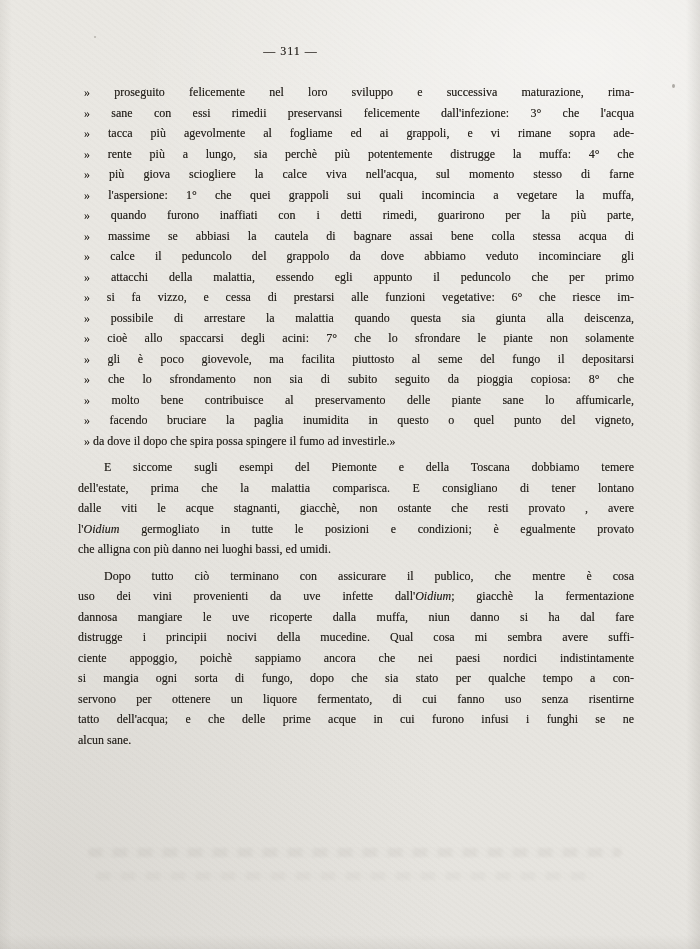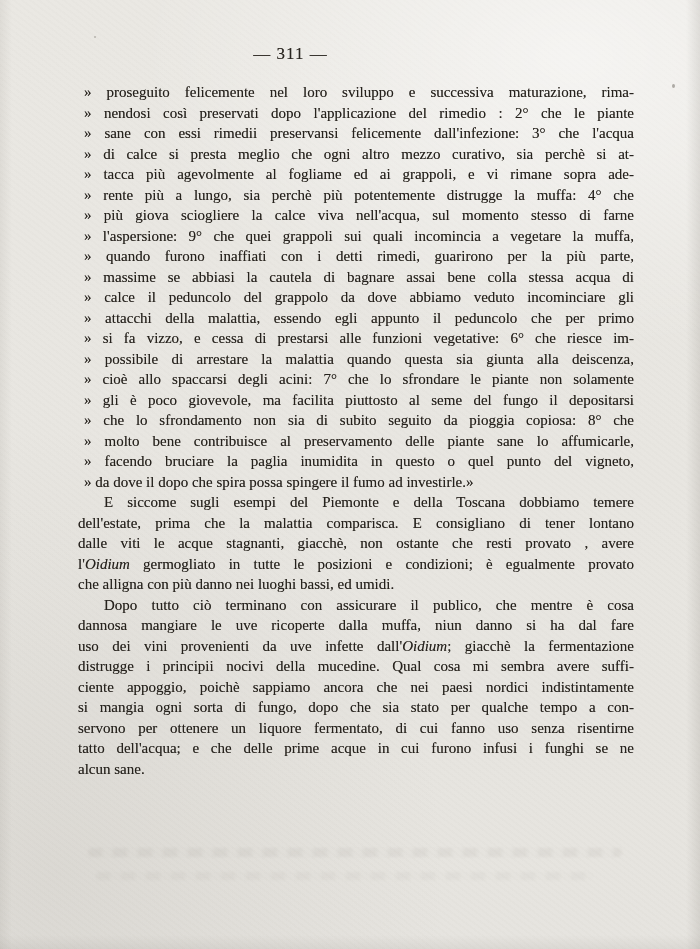--- a/index.html
+++ b/index.html
@@ -14,33 +14,33 @@
       linear-gradient(270deg, rgba(120,114,106,0.16), rgba(120,114,106,0.0) 14px),
       linear-gradient(90deg, rgba(120,114,106,0.10), rgba(120,114,106,0.0) 12px),
       linear-gradient(0deg, rgba(120,114,106,0.10), rgba(120,114,106,0.0) 14px),
       radial-gradient(ellipse 620px 420px at 82% 6%, rgba(255,255,255,0.55), rgba(255,255,255,0) 70%),
       radial-gradient(ellipse 560px 640px at 8% 92%, rgba(118,112,102,0.10), rgba(118,112,102,0) 70%),
       repeating-linear-gradient(37deg, rgba(90,85,75,0.015) 0 2px, rgba(255,255,255,0.015) 2px 5px),
       linear-gradient(#eae8e3, #e6e4df);
   }
   .page-number {
     position: absolute; top: 44px; left: 0; width: 581px;
-    text-align: center; font-size: 17px; color: #2a2621;
+    text-align: center; font-size: 12px; color: #2a2621;
     letter-spacing: 1px;
     text-shadow: 0 0 0.4px rgba(40,35,30,0.55);
   }
   .text-block {
     position: absolute; top: 82px; left: 78px; width: 556px;
-    font-size: 15px; line-height: 20.5px; color: #26221d;
+    font-size: 12px; line-height: 20.5px; color: #26221d;
     text-shadow: 0 0 0.4px rgba(40,35,30,0.5);
   }
   .quote { padding-left: 6px; }
   .line { text-align: justify; text-align-last: justify; white-space: normal; }
   .line.last { text-align-last: left; }
-  .line.first { padding-left: 26px; }
+  .line.first { padding-left: 26px; margin-top: 6px; }
   .line i { font-style: italic; margin-top: 23px; }
   .bleed {
     position: absolute; border-radius: 5px; opacity: 0.5;
     background: repeating-linear-gradient(90deg, rgba(110,104,96,0.14) 0 14px, rgba(110,104,96,0.02) 14px 25px);
     filter: blur(1.6px);
   }
   .bleed-a { top: 848px; left: 88px; width: 534px; height: 9px; }
   .bleed-b { top: 872px; left: 96px; width: 498px; height: 8px; opacity: 0.35; }
   .speck { position: absolute; border-radius: 50%; background: rgba(70,64,56,0.4); }
   .speck-a { top: 84px; left: 672px; width: 3px; height: 4px; }
@@ -48,27 +48,25 @@
 </style>
 </head>
 <body>
 
 <div class="page">
   <div class="page-number">— 311 —</div>
 
   <div class="text-block">
     <div class="quote" id="quote-block">
         <div class="line">» proseguito felicemente nel loro sviluppo e successiva maturazione, rima-</div>
-        <div class="line">» nendosi così preservati dopo l'applicazione del rimedio : 2° che le piante</div>
         <div class="line">» sane con essi rimedii preservansi felicemente dall'infezione: 3° che l'acqua</div>
-        <div class="line">» di calce si presta meglio che ogni altro mezzo curativo, sia perchè si at-</div>
         <div class="line">» tacca più agevolmente al fogliame ed ai grappoli, e vi rimane sopra ade-</div>
         <div class="line">» rente più a lungo, sia perchè più potentemente distrugge la muffa: 4° che</div>
         <div class="line">» più giova sciogliere la calce viva nell'acqua, sul momento stesso di farne</div>
-        <div class="line">» l'aspersione: 9° che quei grappoli sui quali incomincia a vegetare la muffa,</div>
+        <div class="line">» l'aspersione: 1° che quei grappoli sui quali incomincia a vegetare la muffa,</div>
         <div class="line">» quando furono inaffiati con i detti rimedi, guarirono per la più parte,</div>
         <div class="line">» massime se abbiasi la cautela di bagnare assai bene colla stessa acqua di</div>
         <div class="line">» calce il peduncolo del grappolo da dove abbiamo veduto incominciare gli</div>
         <div class="line">» attacchi della malattia, essendo egli appunto il peduncolo che per primo</div>
         <div class="line">» si fa vizzo, e cessa di prestarsi alle funzioni vegetative: 6° che riesce im-</div>
         <div class="line">» possibile di arrestare la malattia quando questa sia giunta alla deiscenza,</div>
         <div class="line">» cioè allo spaccarsi degli acini: 7° che lo sfrondare le piante non solamente</div>
         <div class="line">» gli è poco giovevole, ma facilita piuttosto al seme del fungo il depositarsi</div>
         <div class="line">» che lo sfrondamento non sia di subito seguito da pioggia copiosa: 8° che</div>
         <div class="line">» molto bene contribuisce al preservamento delle piante sane lo affumicarle,</div>
@@ -77,22 +75,22 @@
       </div>
     <div class="para" id="para-0">
         <div class="line first">E siccome sugli esempi del Piemonte e della Toscana dobbiamo temere</div>
         <div class="line">dell'estate, prima che la malattia comparisca. E consigliano di tener lontano</div>
         <div class="line">dalle viti le acque stagnanti, giacchè, non ostante che resti provato , avere</div>
         <div class="line">l'<i>Oidium</i> germogliato in tutte le posizioni e condizioni; è egualmente provato</div>
         <div class="line last">che alligna con più danno nei luoghi bassi, ed umidi.</div>
       </div>
     <div class="para" id="para-1">
         <div class="line first">Dopo tutto ciò terminano con assicurare il publico, che mentre è cosa</div>
+        <div class="line">uso dei vini provenienti da uve infette dall'<i>Oidium</i>; giacchè la fermentazione</div>
         <div class="line">dannosa mangiare le uve ricoperte dalla muffa, niun danno si ha dal fare</div>
-        <div class="line">uso dei vini provenienti da uve infette dall'<i>Oidium</i>; giacchè la fermentazione</div>
         <div class="line">distrugge i principii nocivi della mucedine. Qual cosa mi sembra avere suffi-</div>
         <div class="line">ciente appoggio, poichè sappiamo ancora che nei paesi nordici indistintamente</div>
         <div class="line">si mangia ogni sorta di fungo, dopo che sia stato per qualche tempo a con-</div>
         <div class="line">servono per ottenere un liquore fermentato, di cui fanno uso senza risentirne</div>
         <div class="line">tatto dell'acqua; e che delle prime acque in cui furono infusi i funghi se ne</div>
         <div class="line last">alcun sane.</div>
       </div>
   </div>
 
   <div class="bleed bleed-a"></div>

